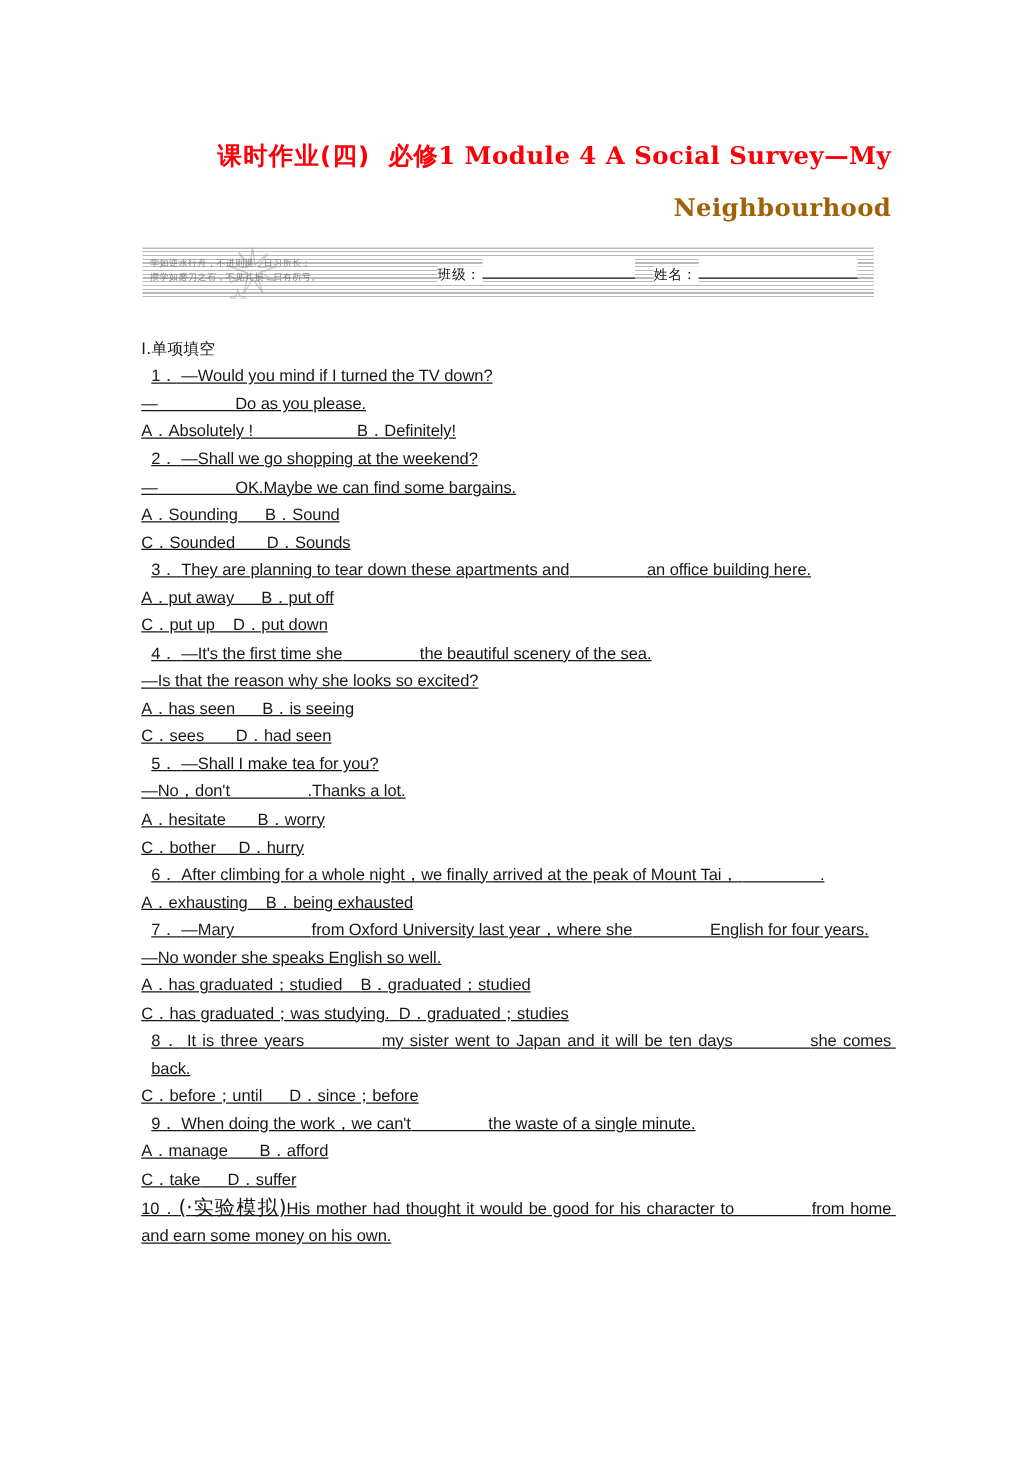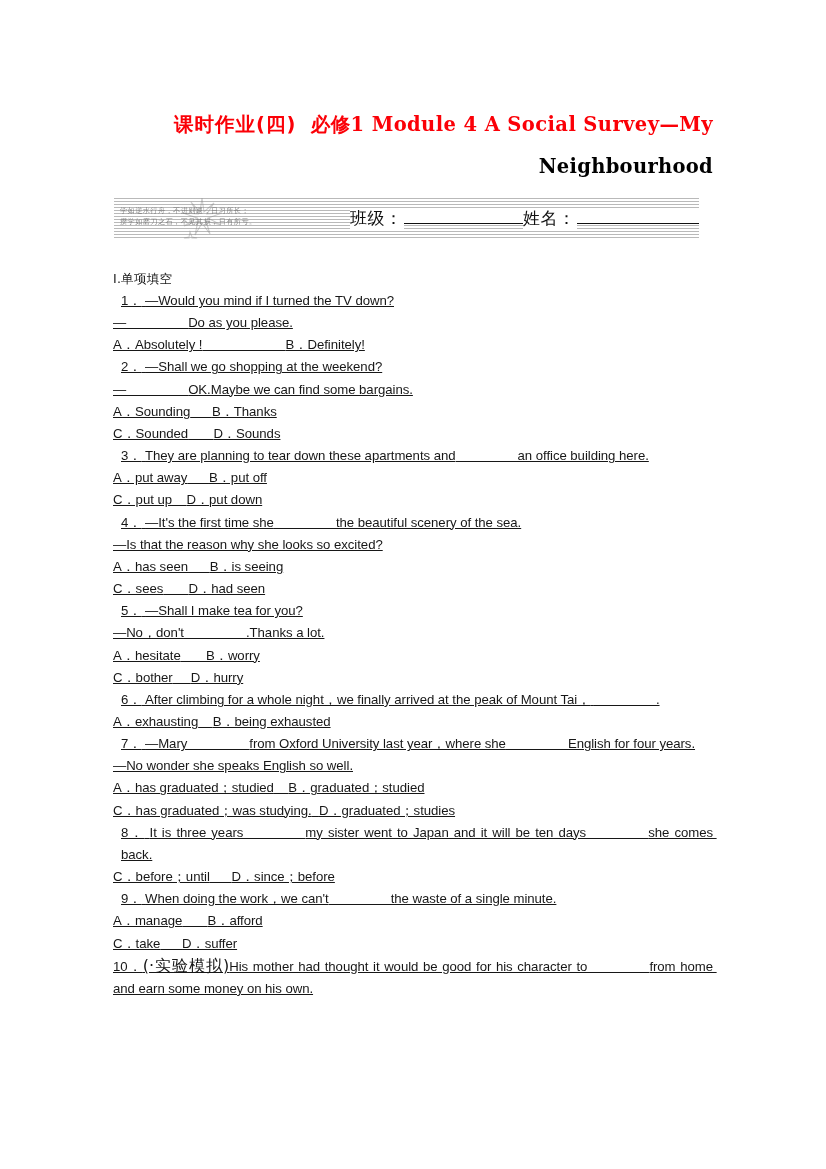--- a/index.html
+++ b/index.html
@@ -40,21 +40,21 @@
     line-height: 43px;
     font-family: "DejaVu Serif", "Liberation Serif", serif;
     white-space: nowrap;
   }
   .title-line .cn {
     font-family: "DejaVu Sans", "Liberation Sans", sans-serif;
     font-weight: bold;
     letter-spacing: 1px;
   }
   .title-line-2 {
-    color: #000000;
+    color: #a16207;
     font-weight: bold;
     font-size: 19.5px;
     line-height: 42px;
     font-family: "DejaVu Serif", "Liberation Serif", serif;
     letter-spacing: 0.3px;
   }
 
   
   .info-band {
     position: absolute;
@@ -93,21 +93,21 @@
   }
   .band-star svg { display: block; }
 
   .band-field {
     position: absolute;
     top: 9px;
     white-space: nowrap;
   }
   .band-field .lbl {
     font-family: Liberation Sans, sans-serif;
-    font-size: 17px;
+    font-size: 11px;
     color: #111;
     letter-spacing: 0.5px;
     background: #fff;
     padding: 1px 1px 1px 0;
   }
   .band-field .rule {
     display: inline-block;
     vertical-align: baseline;
     border-bottom: 1.6px solid #111;
     background: #fff;
@@ -187,21 +187,21 @@
   <div class="content">
 
     <div class="section-head">Ⅰ.单项填空</div>
 
     <div class="ln indent"><span>1．</span>&nbsp;<span>—Would you mind if I turned the TV down?</span></div>
     <div class="ln"><span>—</span><span class="blank b-md"></span><span>Do as you please.</span></div>
     <div class="ln"><span>A．Absolutely !</span>&nbsp;&nbsp;&nbsp;&nbsp;&nbsp;&nbsp;&nbsp;&nbsp;&nbsp;&nbsp;&nbsp;&nbsp;&nbsp;&nbsp;&nbsp;&nbsp;&nbsp;&nbsp;&nbsp;&nbsp;&nbsp;&nbsp;&nbsp;<span>B．Definitely!</span></div>
 
     <div class="ln indent"><span>2．</span>&nbsp;<span>—Shall we go shopping at the weekend?</span></div>
     <div class="ln"><span>—</span><span class="blank b-md"></span><span>OK.Maybe we can find some bargains.</span></div>
-    <div class="ln"><span>A．Sounding</span>&nbsp;&nbsp;&nbsp;&nbsp;&nbsp;&nbsp;<span>B．Thanks</span></div>
+    <div class="ln"><span>A．Sounding</span>&nbsp;&nbsp;&nbsp;&nbsp;&nbsp;&nbsp;<span>B．Sound</span></div>
     <div class="ln"><span>C．Sounded</span>&nbsp;&nbsp;&nbsp;&nbsp;&nbsp;&nbsp;&nbsp;<span>D．Sounds</span></div>
 
     <div class="ln indent"><span>3．</span>&nbsp;<span>They are planning to tear down these apartments and</span><span class="blank b-md"></span><span>an office building here.</span></div>
     <div class="ln"><span>A．put away</span>&nbsp;&nbsp;&nbsp;&nbsp;&nbsp;&nbsp;<span>B．put off</span></div>
     <div class="ln"><span>C．put up</span>&nbsp;&nbsp;&nbsp;&nbsp;<span>D．put down</span></div>
 
     <div class="ln indent"><span>4．</span>&nbsp;<span>—It's the first time she</span><span class="blank b-md"></span><span>the beautiful scenery of the sea.</span></div>
     <div class="ln">—Is that the reason why she looks so excited?</div>
     <div class="ln"><span>A．has seen</span>&nbsp;&nbsp;&nbsp;&nbsp;&nbsp;&nbsp;<span>B．is seeing</span></div>
     <div class="ln"><span>C．sees</span>&nbsp;&nbsp;&nbsp;&nbsp;&nbsp;&nbsp;&nbsp;<span>D．had seen</span></div>

